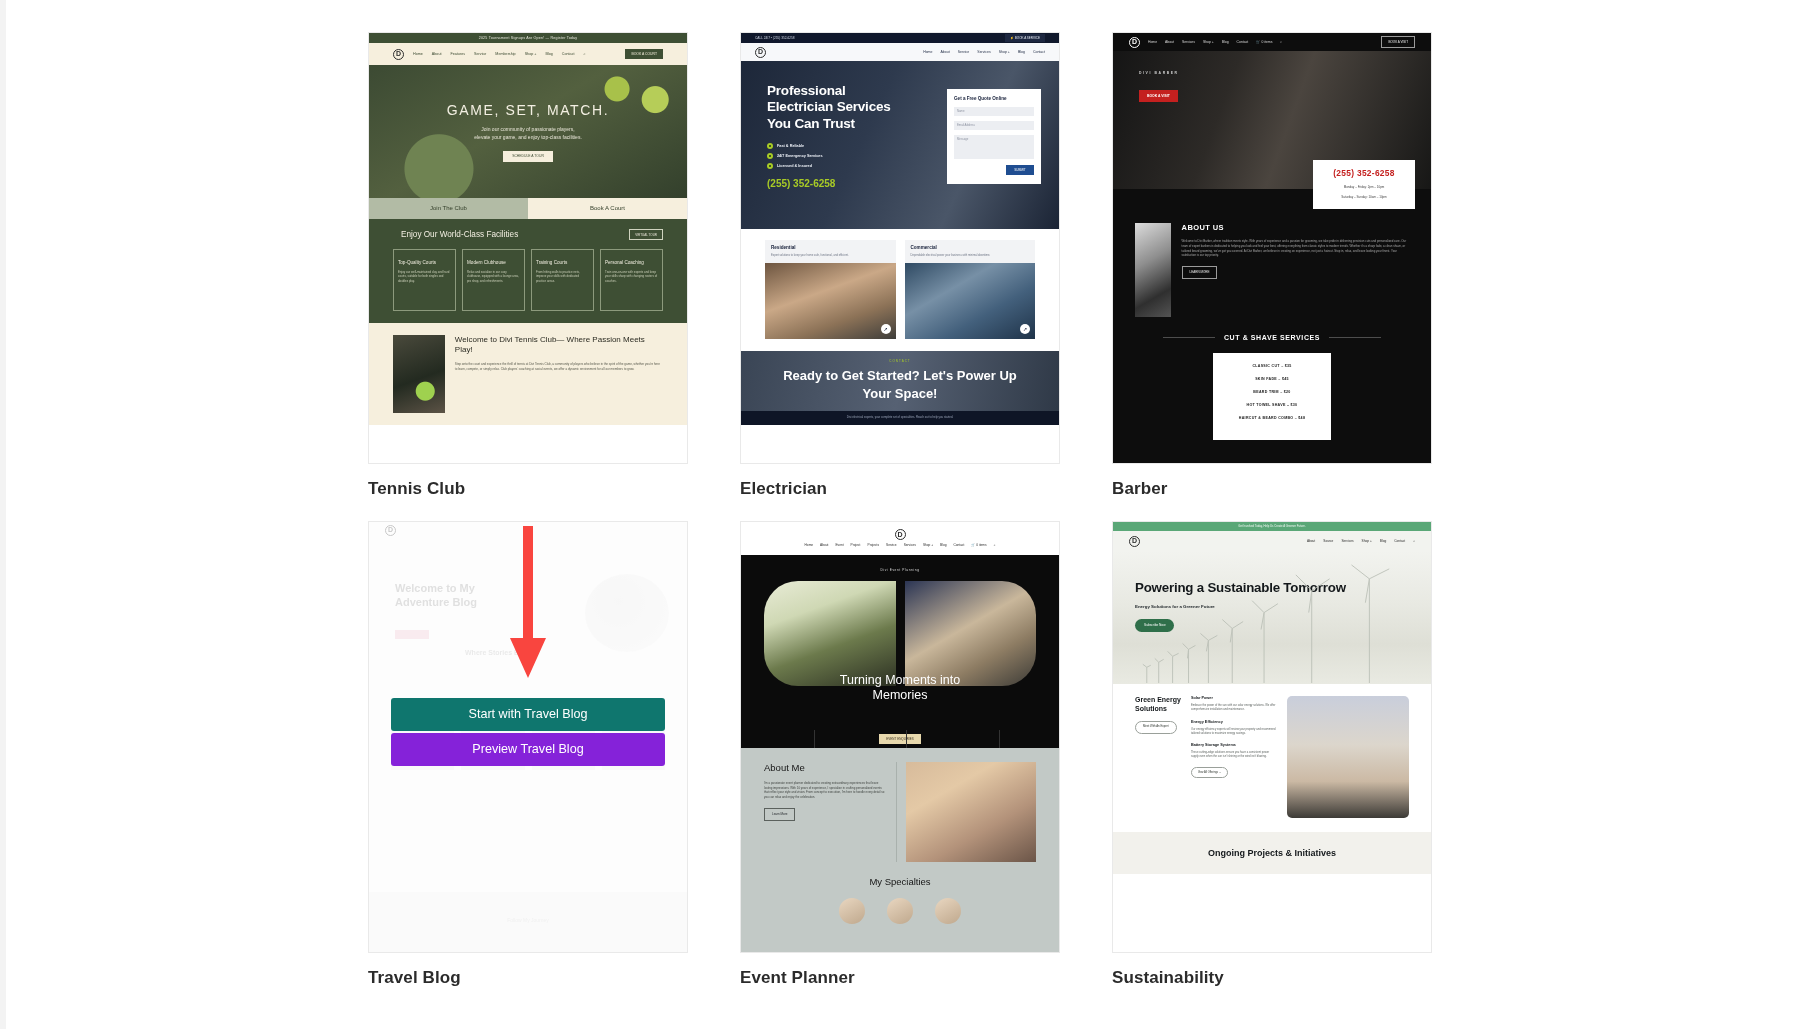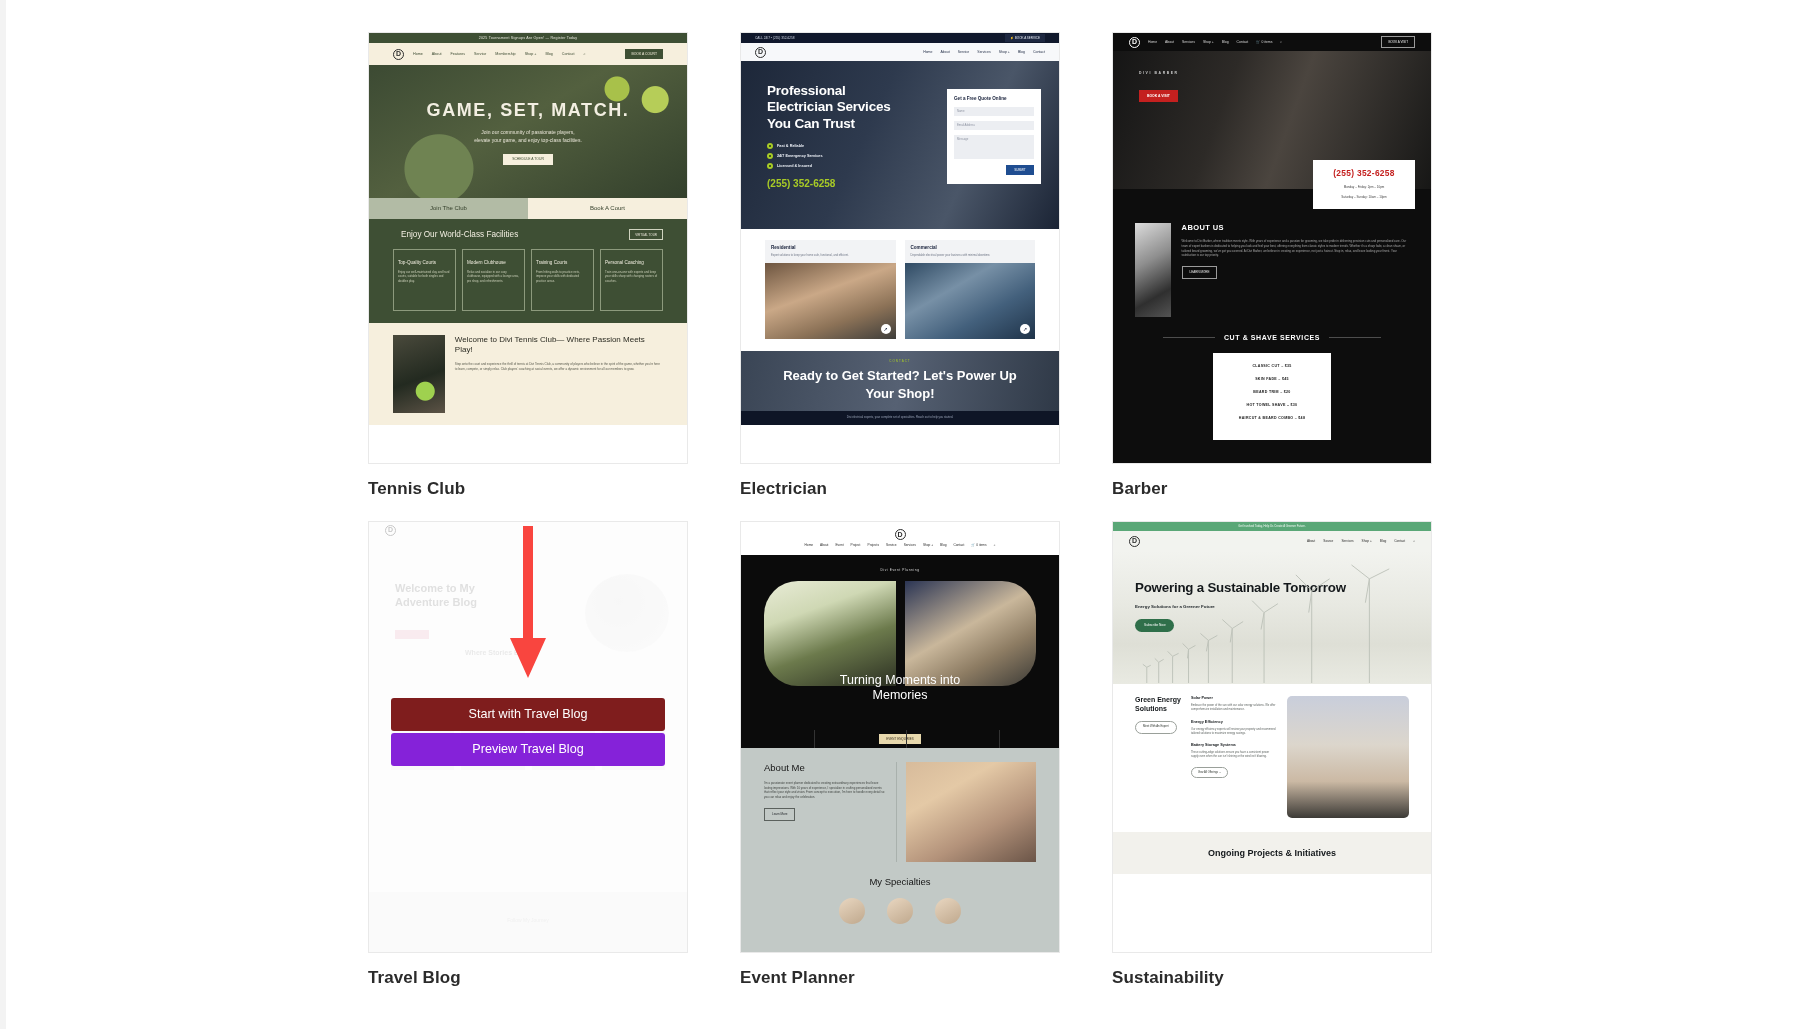--- a/index.html
+++ b/index.html
@@ -52,21 +52,21 @@
   .tc-cta { margin-left:auto; background:#3e4f34; color:#f6efdd; font-size:3.4px; padding:3px 6px; }
   .tc-hero {
     height:133px; position:relative;
     background:
       radial-gradient(circle at 78% 18%, #a8c14a 0 12px, transparent 13px),
       radial-gradient(circle at 90% 26%, #b6cd58 0 13px, transparent 14px),
       radial-gradient(circle at 22% 78%, #6f8352 0 34px, transparent 35px),
       linear-gradient(150deg,#3c4a33 0%, #53603f 45%, #33402c 100%);
     display:flex; flex-direction:column; align-items:center; justify-content:center;
   }
-  .tc-hero h1 { color:#f3efe2; font-size:18px; font-weight:bold; letter-spacing:1.6px; }
+  .tc-hero h1 { color:#f3efe2; font-size:14px; font-weight:normal; letter-spacing:1.6px; }
   .tc-hero p { color:#e9e6d8; font-size:5px; text-align:center; margin-top:7px; line-height:1.55; }
   .tc-hero .btn { margin-top:9px; background:#f6efdd; color:#3b4a31; font-size:3.4px; padding:3.5px 9px; }
   .tc-tabs { display:flex; height:21px; }
   .tc-tabs div { flex:1; display:flex; align-items:center; justify-content:center; font-size:6px; color:#35402c; }
   .tc-tabs .a { background:#b2bba5; }
   .tc-tabs .b { background:#f6efdd; }
   .tc-facil { background:#3e4f34; padding:10px 24px 12px; }
   .tc-facil .hd { display:flex; align-items:center; justify-content:space-between; }
   .tc-facil h3 { color:#f3efe2; font-size:8.2px; font-weight:normal;padding-left:8px; }
   .tc-facil .vt { border:.7px solid #cfd3bf; color:#e9e6d8; font-size:3px; padding:2.5px 5px; }
@@ -157,21 +157,21 @@
     background:radial-gradient(circle at 40% 35%, #e9e9e9, #f6f6f6);}
   .tb-faint .sub { position:absolute; left:96px; top:126px; color:#b4b4b4; font-size:7px; font-weight:bold;}
   .tb-faint .g { position:absolute; left:22px; right:22px; top:188px; display:flex; gap:7px;}
   .tb-faint .g div { flex:1; height:60px; background:#efefef;}
   .tb-faint .foot { position:absolute; left:0; right:0; bottom:0; height:60px; background:#f3f3f3;}
   .tb-faint .footline { position:absolute; left:0; right:0; bottom:28px; text-align:center; color:#cfcfcf; font-size:5px;}
   .tb-arrow { position:absolute; left:50%; transform:translateX(-50%); top:4px; }
   .tb-btns { position:absolute; left:22px; right:22px; top:176px; }
   .tb-btn { height:33px; display:flex; align-items:center; justify-content:center;
     color:#fff; font-size:12.6px; border-radius:3px; }
-  .tb-start { background:#7f1d1d; }
+  .tb-start { background:#0f766e; }
   .tb-preview { background:#8522d9; margin-top:2px; }
 
   
   .ep { position:absolute; inset:0; background:#c2c9c6;}
   .ep-nav { background:#fff; height:33px; display:flex; flex-direction:column; align-items:center; justify-content:center; gap:3px;}
   .ep-nav .row { display:flex; gap:7px; align-items:center;}
   .ep-nav .lnk { color:#2b2b2b; font-size:3.2px;}
   .ep-hero { background:#0b0b0b; height:175px; position:relative; padding-top:13px;}
   .ep-hero .k { color:#ddd; font-size:3.2px; text-align:center; letter-spacing:.6px;}
   .ep-imgs { display:flex; gap:9px; padding:0 23px; margin-top:9px; }
@@ -372,21 +372,21 @@
             </div>
             <div class="el-ph2">
               <div class="el-arrow">↗</div>
             </div>
           </div>
         </div>
         <div class="el-cta">
           <div class="k">CONTACT</div>
           <h3>
             <span>Ready to Get Started? Let's Power Up</span><br>
-            <span>Your Shop!</span>
+            <span>Your Space!</span>
           </h3>
         </div>
         <div class="el-foot">
           <span>Divi electrical experts, your complete set of specialities. Reach out to help you started.</span>
         </div>
       </div>
     </div>
     <div class="card-label">Electrician</div>
   </div>
 

